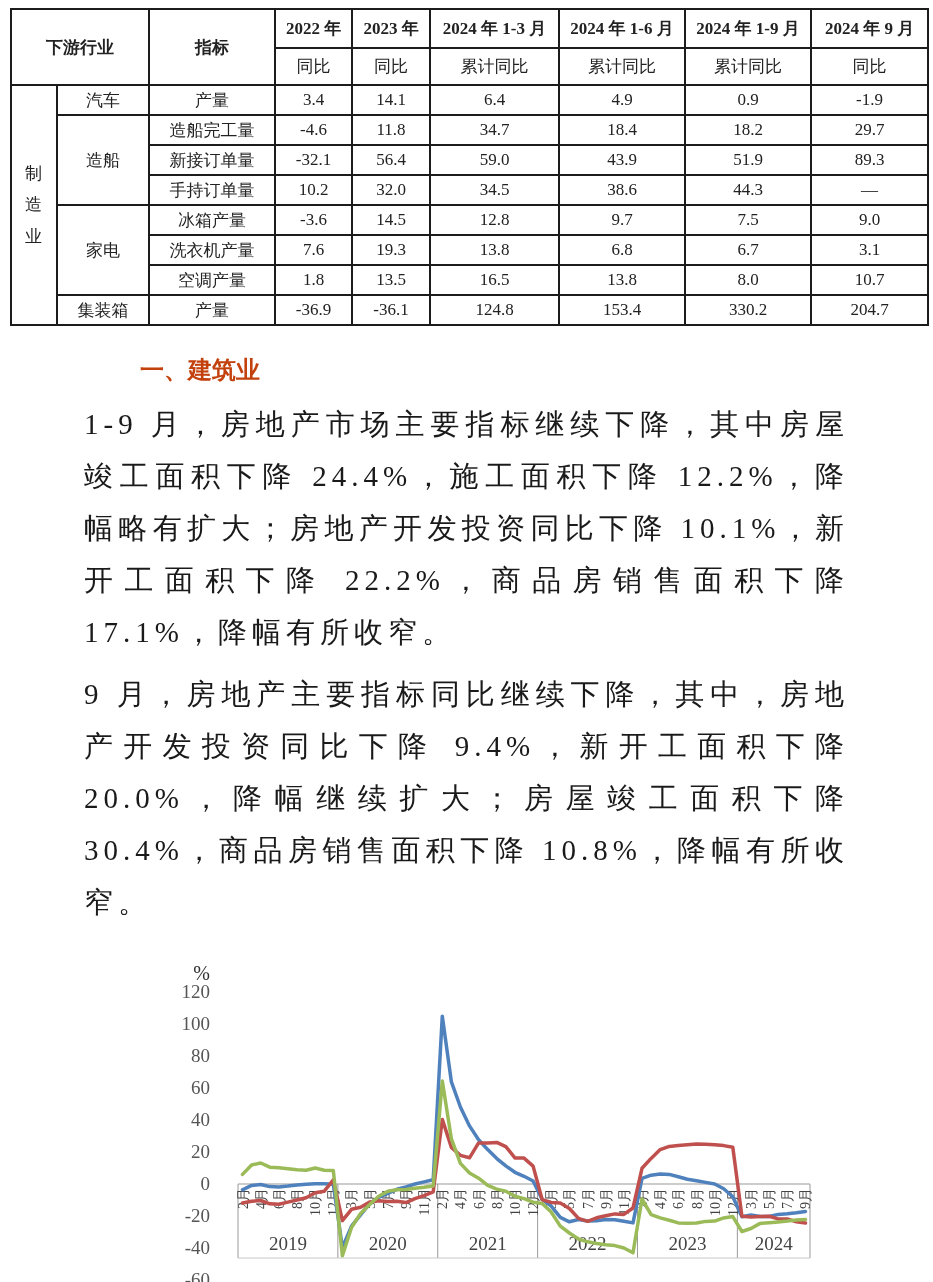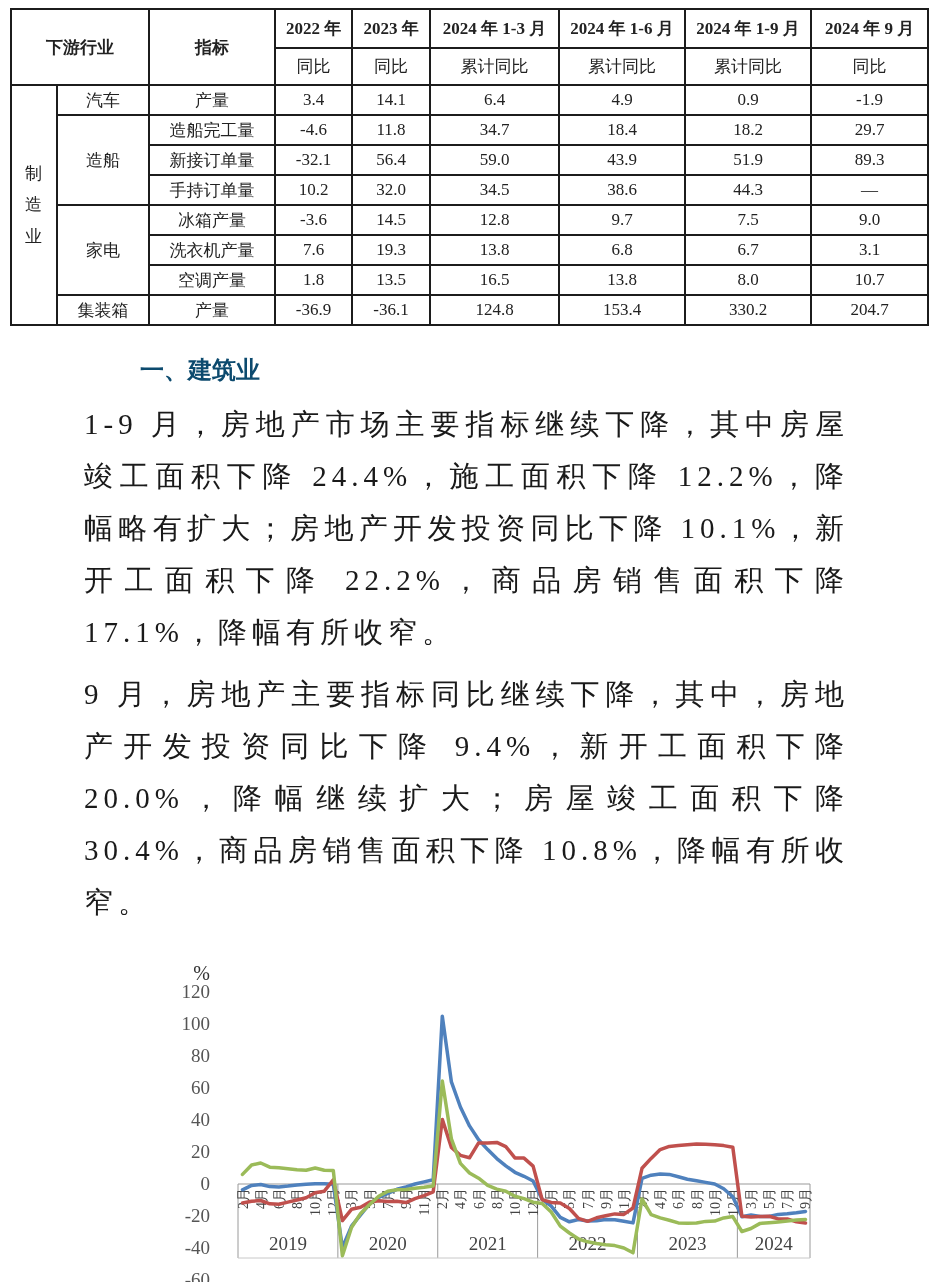--- a/index.html
+++ b/index.html
@@ -10,21 +10,21 @@
   table.ind{border-collapse:collapse;table-layout:fixed;width:913px;margin:8px 10px 0 10px;}
   table.ind th,table.ind td{border:2px solid #1c1c1c;text-align:center;vertical-align:middle;
        font-size:17px;font-weight:normal;padding:0 2px;color:#222;}
   table.ind thead tr:nth-child(1) th{height:37px;font-weight:bold;}
   table.ind thead tr:nth-child(2) th{height:35px;}
   table.ind tbody td{height:28px;}
   td.vcell{line-height:1.85;font-size:17px;letter-spacing:1px;}
 
   
   .heading{font-family:Liberation Mono, monospace;font-weight:bold;
-       font-size:24px;color:#0c4a6e;margin:28px 0 6px 140px;}
+       font-size:24px;color:#c2410c;margin:28px 0 6px 140px;}
   .para{margin:10px 84px 0 84px;font-size:29px;line-height:52px;letter-spacing:5px;
        text-align:justify;text-align-last:left;color:#1a1a1a;}
   .para.first{margin-top:12px;}
 
   
   .chart-block{margin:30px 0 0 130px;width:700px;}
   .legend{display:flex;justify-content:center;gap:40px;margin:6px 8px 0 30px;align-items:center;}
   .legend-item{display:flex;align-items:center;gap:8px;}
   .legend-swatch{display:inline-block;width:55px;height:5px;border-radius:2px;}
   .legend-label{font-size:17px;color:#333;letter-spacing:1px;}

